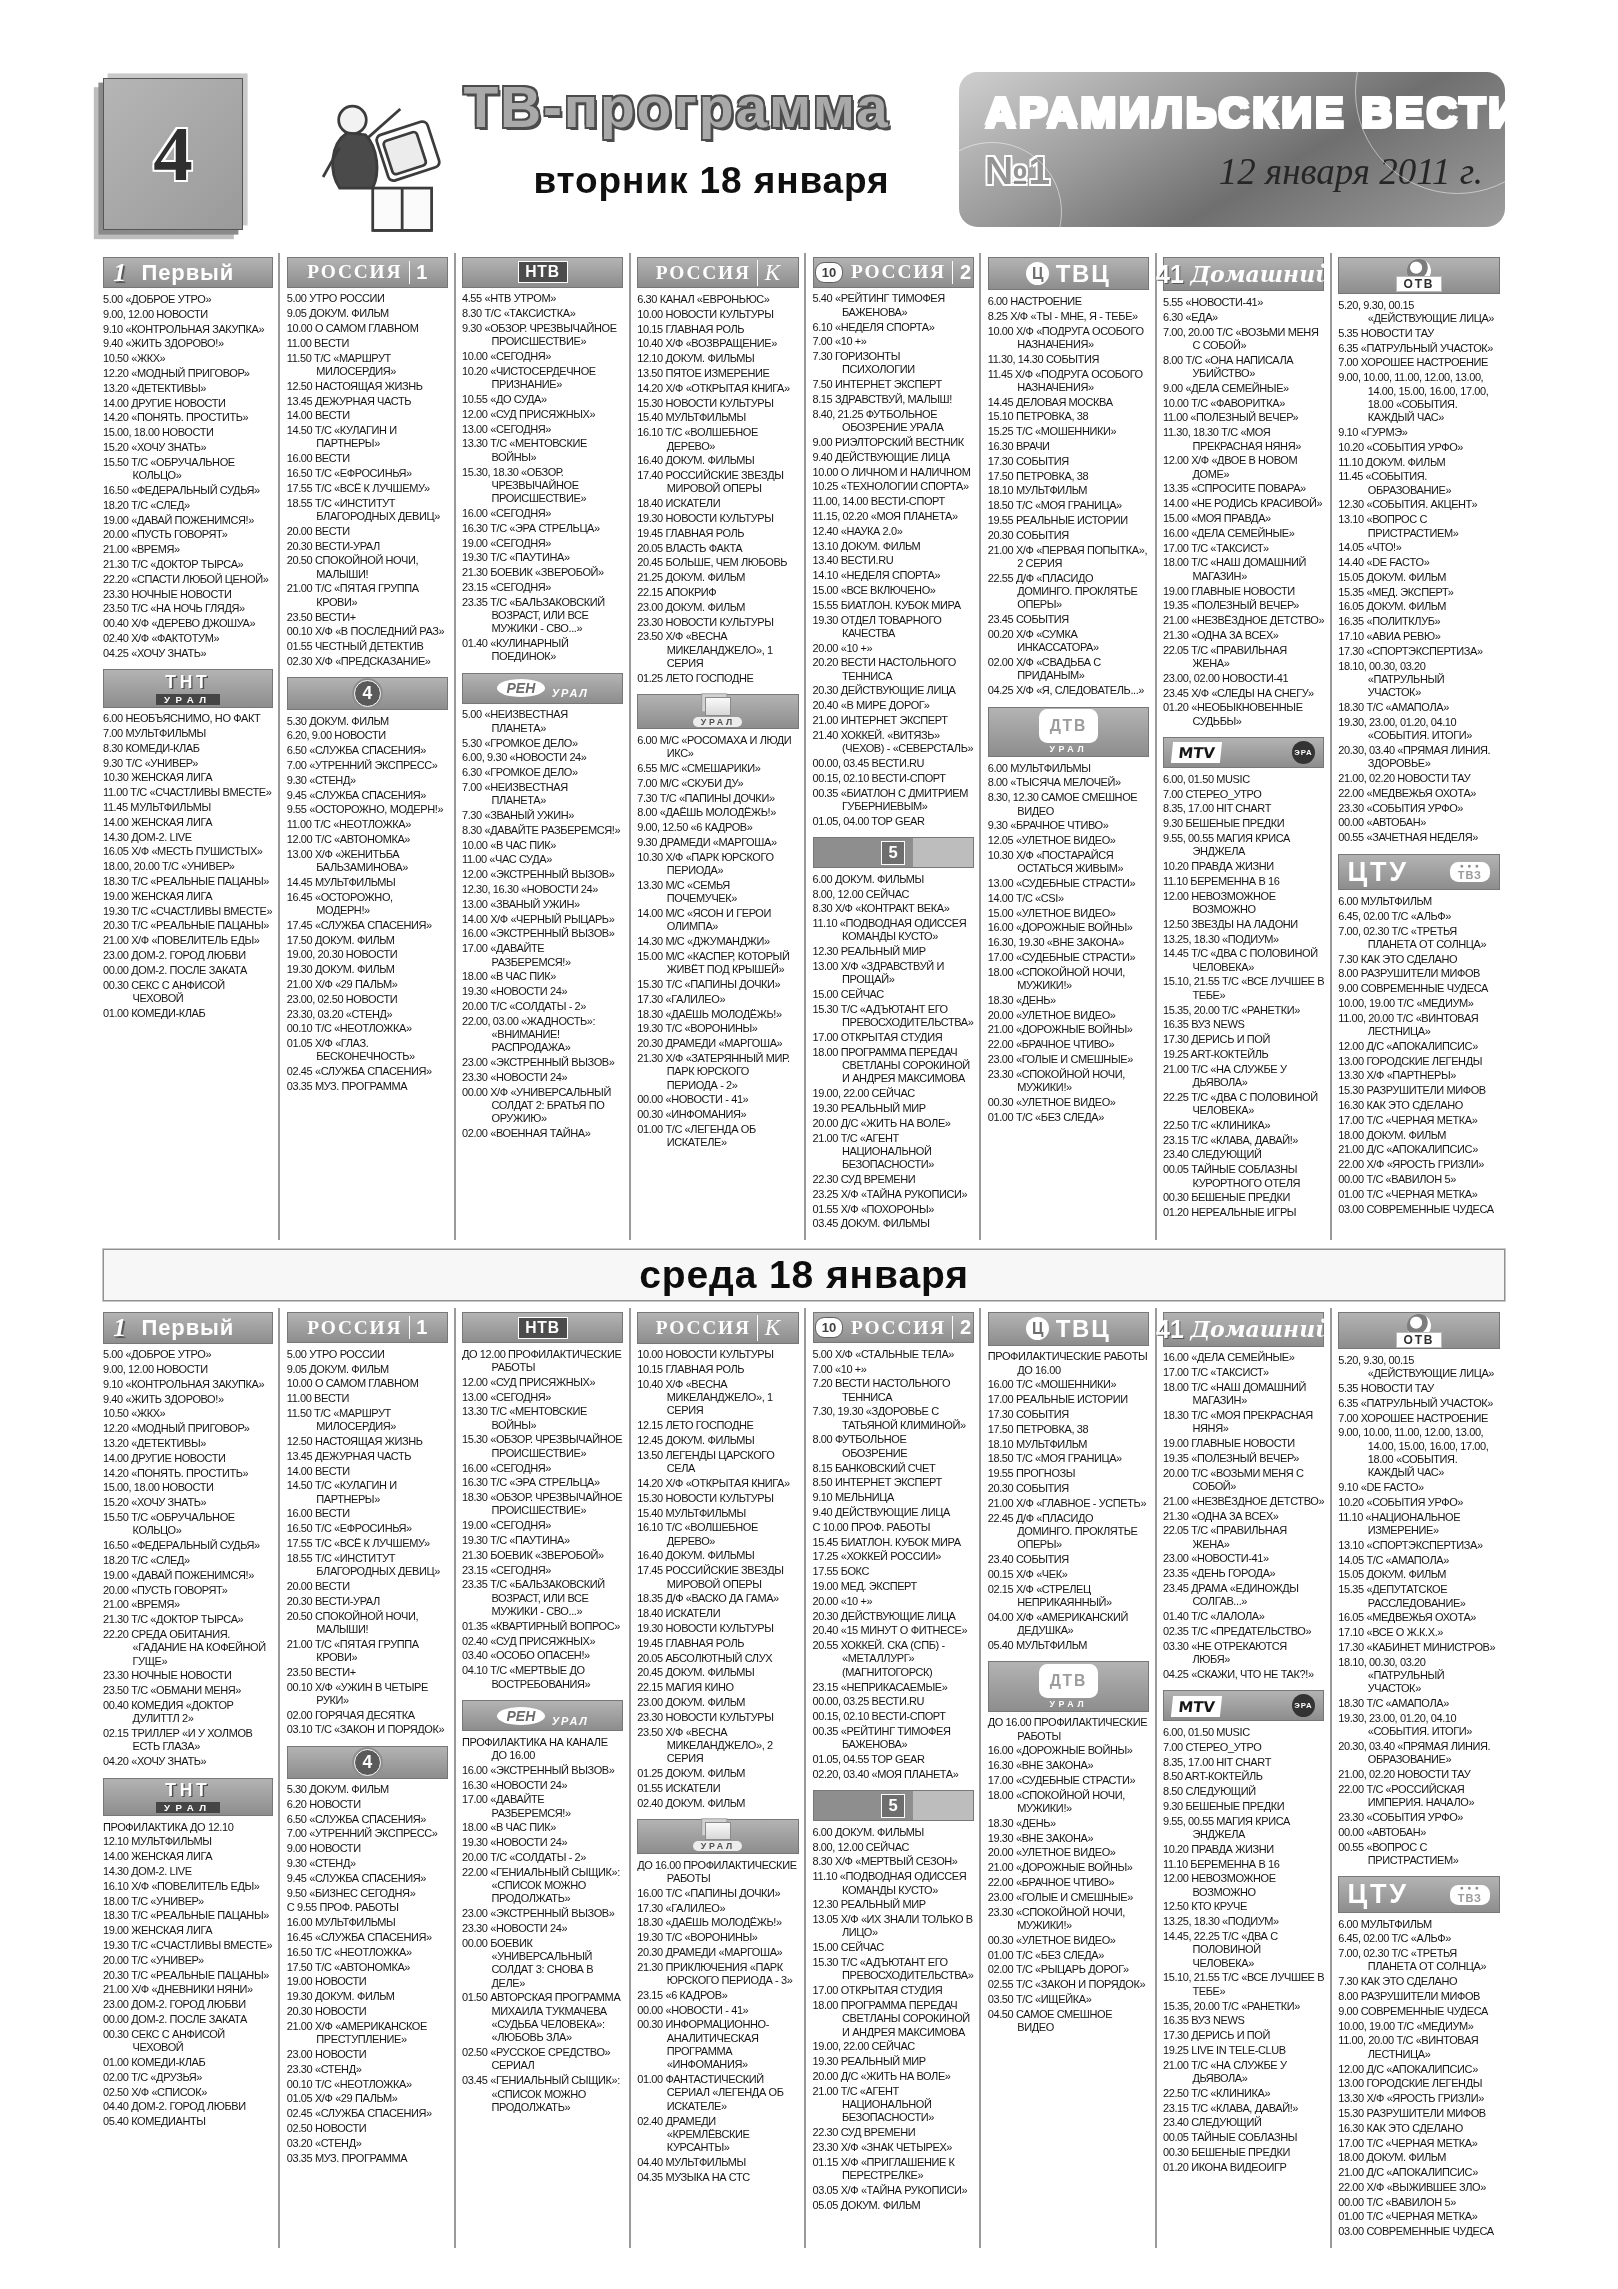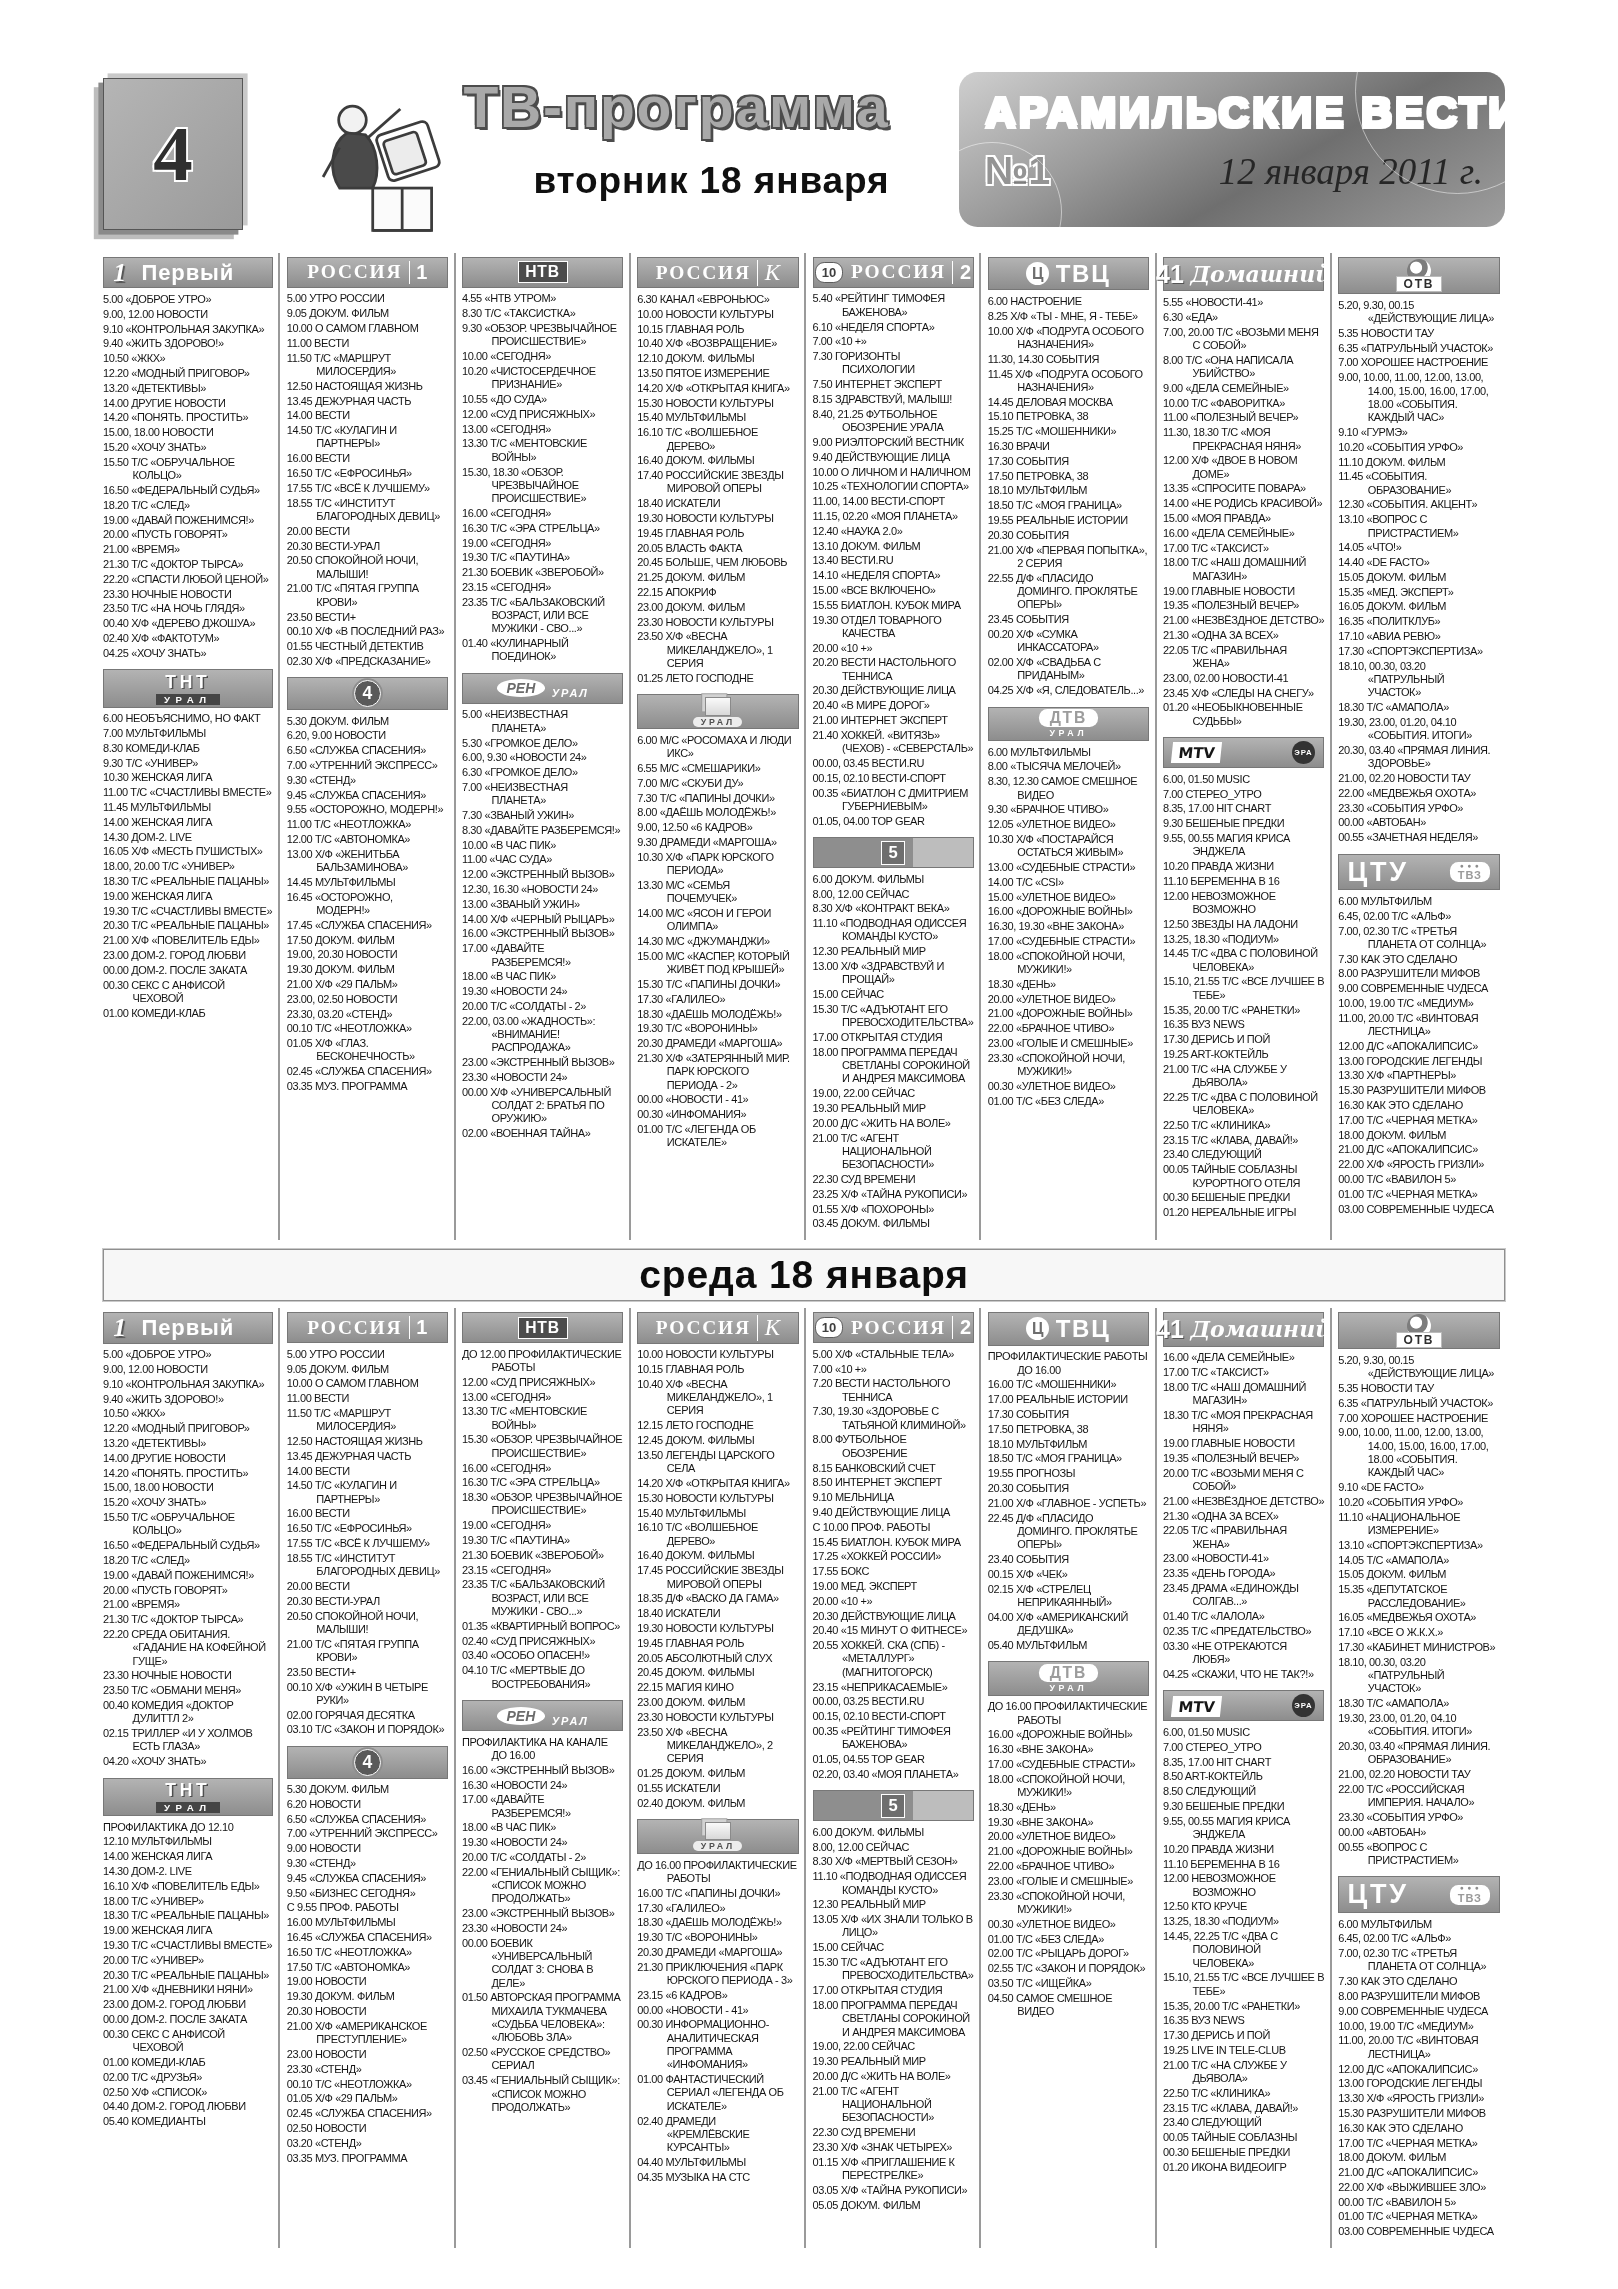--- a/index.html
+++ b/index.html
@@ -113,21 +113,21 @@
     border:0.9px solid #8a8a8a; box-shadow:-3.7px -3.7px 0 -0.9px #d2d2d2, -3.7px -3.7px 0 0 #9a9a9a;}
   .v-sts .sb{font-size:8.8px; font-weight:bold; letter-spacing:2.8px; background:#ededed; color:#4f4f4f;
     border-radius:6.5px; padding:0 7.4px; margin-top:0.9px;}
   
   .v-chan5{background:linear-gradient(90deg,#8e8e8e 0 62%,#bdbdbd 62% 100%);}
   .v-chan5 .mn{border:1.8px solid #fff; background:#6e6e6e; width:22px; height:22px;
     display:flex; align-items:center; justify-content:center; font-size:16.6px; font-weight:900;}
   
   .v-dtv{flex-direction:column; gap:0;}
   .v-dtv .mn{background:#fff; color:#9c9c9c; font-size:15.7px; font-weight:900; letter-spacing:1.8px;
-    border-radius:8.3px; padding:0 11px;}
+    border-radius:8.3px; padding:8px 11px;}
   .v-dtv .sb{font-size:8.8px; font-weight:bold; letter-spacing:3.7px; margin-top:0.9px;}
   
   .v-mtv{justify-content:space-between; padding:1.8px 8.3px;}
   .v-mtv .mn{background:#fff; color:#161616; font-size:14.8px; font-weight:900; padding:1.8px 6.5px;
     font-family:"DejaVu Sans",sans-serif; transform:skewX(-6deg);}
   .v-mtv .rb{width:23px; height:23px; border-radius:50%; background:#333;
     display:flex; align-items:center; justify-content:center; font-size:7.8px; font-weight:bold; letter-spacing:0.9px;margin-left:24px;}
   
   .v-ctu{justify-content:space-between; padding:1.8px 8.3px;}
   .v-ctu .mn{font-size:27px; font-weight:900; letter-spacing:2.8px;}

